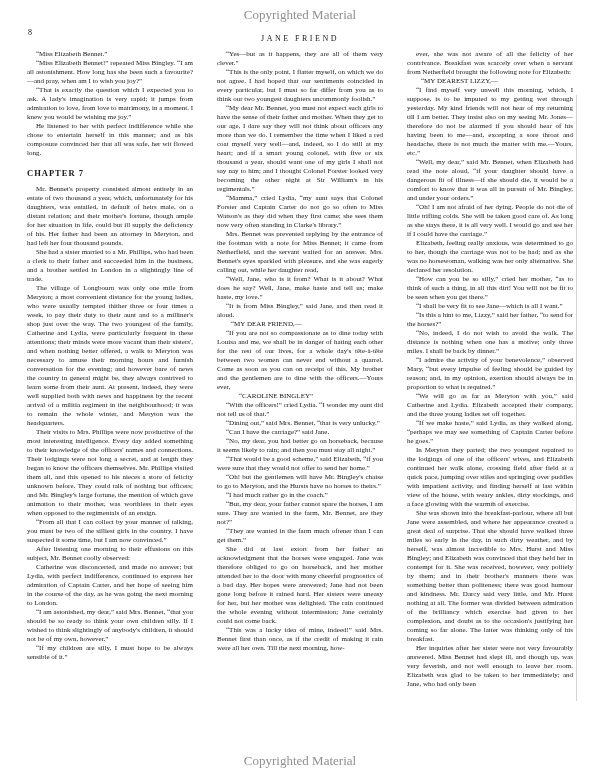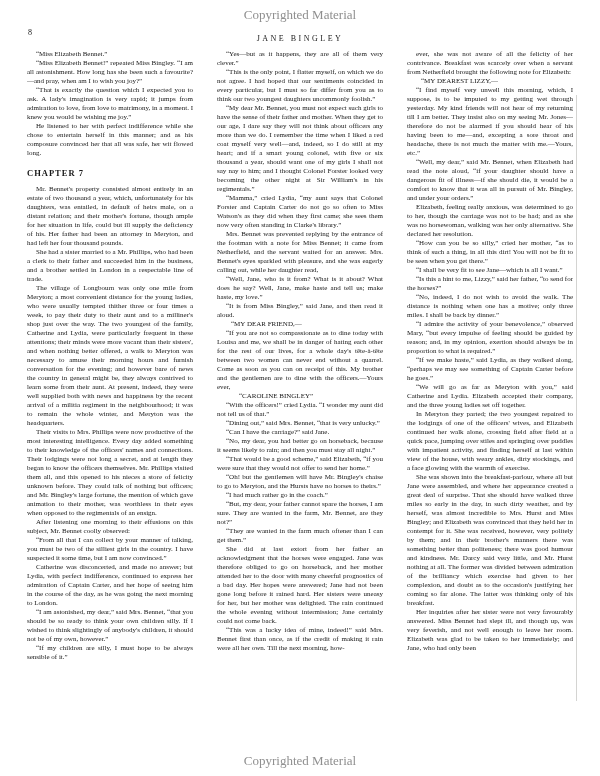--- a/index.html
+++ b/index.html
@@ -66,36 +66,36 @@
 </style>
 </head>
 <body>
 
 <div class="page">
 
   <div class="watermark top">Copyrighted Material</div>
 
   <div class="header">
     <span class="pagenum">8</span>
-    <span class="running-head">JANE BINGLEY</span>
+    <span class="running-head">JANE FRIEND</span>
   </div>
 
   <div class="columns">
     <div class="col">
         <div class="blk para">“Miss Elizabeth Bennet.”</div>
         <div class="blk para">“Miss Elizabeth Bennet!” repeated Miss Bingley. “I am all astonishment. How long has she been such a favourite?—and pray, when am I to wish you joy?”</div>
         <div class="blk para">“That is exactly the question which I expected you to ask. A lady's imagination is very rapid; it jumps from admiration to love, from love to matrimony, in a moment. I knew you would be wishing me joy.”</div>
         <div class="blk para">He listened to her with perfect indifference while she chose to entertain herself in this manner; and as his composure convinced her that all was safe, her wit flowed long.</div>
         <div class="blk chapter">CHAPTER 7</div>
         <div class="blk para">Mr. Bennet's property consisted almost entirely in an estate of two thousand a year, which, unfortunately for his daughters, was entailed, in default of heirs male, on a distant relation; and their mother's fortune, though ample for her situation in life, could but ill supply the deficiency of his. Her father had been an attorney in Meryton, and had left her four thousand pounds.</div>
-        <div class="blk para">She had a sister married to a Mr. Phillips, who had been a clerk to their father and succeeded him in the business, and a brother settled in London in a respectable line of trade.</div>
+        <div class="blk para">She had a sister married to a Mr. Phillips, who had been a clerk to their father and succeeded him in the business, and a brother settled in London in a slightingly line of trade.</div>
         <div class="blk para">The village of Longbourn was only one mile from Meryton; a most convenient distance for the young ladies, who were usually tempted thither three or four times a week, to pay their duty to their aunt and to a milliner's shop just over the way. The two youngest of the family, Catherine and Lydia, were particularly frequent in these attentions; their minds were more vacant than their sisters', and when nothing better offered, a walk to Meryton was necessary to amuse their morning hours and furnish conversation for the evening; and however bare of news the country in general might be, they always contrived to learn some from their aunt. At present, indeed, they were well supplied both with news and happiness by the recent arrival of a militia regiment in the neighbourhood; it was to remain the whole winter, and Meryton was the headquarters.</div>
         <div class="blk para">Their visits to Mrs. Phillips were now productive of the most interesting intelligence. Every day added something to their knowledge of the officers' names and connections. Their lodgings were not long a secret, and at length they began to know the officers themselves. Mr. Phillips visited them all, and this opened to his nieces a store of felicity unknown before. They could talk of nothing but officers; and Mr. Bingley's large fortune, the mention of which gave animation to their mother, was worthless in their eyes when opposed to the regimentals of an ensign.</div>
+        <div class="blk para">“From all that I can collect by your manner of talking, you must be two of the silliest girls in the country. I have suspected it some time, but I am now convinced.”</div>
         <div class="blk para">After listening one morning to their effusions on this subject, Mr. Bennet coolly observed:</div>
-        <div class="blk para">“From all that I can collect by your manner of talking, you must be two of the silliest girls in the country. I have suspected it some time, but I am now convinced.”</div>
         <div class="blk para">Catherine was disconcerted, and made no answer; but Lydia, with perfect indifference, continued to express her admiration of Captain Carter, and her hope of seeing him in the course of the day, as he was going the next morning to London.</div>
         <div class="blk para">“I am astonished, my dear,” said Mrs. Bennet, “that you should be so ready to think your own children silly. If I wished to think slightingly of anybody's children, it should not be of my own, however.”</div>
         <div class="blk para">“If my children are silly, I must hope to be always sensible of it.”</div>
       </div>
     <div class="col">
         <div class="blk para">“Yes—but as it happens, they are all of them very clever.”</div>
         <div class="blk para">“This is the only point, I flatter myself, on which we do not agree. I had hoped that our sentiments coincided in every particular, but I must so far differ from you as to think our two youngest daughters uncommonly foolish.”</div>
         <div class="blk para">“My dear Mr. Bennet, you must not expect such girls to have the sense of their father and mother. When they get to our age, I dare say they will not think about officers any more than we do. I remember the time when I liked a red coat myself very well—and, indeed, so I do still at my heart; and if a smart young colonel, with five or six thousand a year, should want one of my girls I shall not say nay to him; and I thought Colonel Forster looked very becoming the other night at Sir William's in his regimentals.”</div>
         <div class="blk para">“Mamma,” cried Lydia, “my aunt says that Colonel Forster and Captain Carter do not go so often to Miss Watson's as they did when they first came; she sees them now very often standing in Clarke's library.”</div>
         <div class="blk para">Mrs. Bennet was prevented replying by the entrance of the footman with a note for Miss Bennet; it came from Netherfield, and the servant waited for an answer. Mrs. Bennet's eyes sparkled with pleasure, and she was eagerly calling out, while her daughter read,</div>
@@ -114,28 +114,29 @@
         <div class="blk para">“But, my dear, your father cannot spare the horses, I am sure. They are wanted in the farm, Mr. Bennet, are they not?”</div>
         <div class="blk para">“They are wanted in the farm much oftener than I can get them.”</div>
         <div class="blk para">She did at last extort from her father an acknowledgment that the horses were engaged. Jane was therefore obliged to go on horseback, and her mother attended her to the door with many cheerful prognostics of a bad day. Her hopes were answered; Jane had not been gone long before it rained hard. Her sisters were uneasy for her, but her mother was delighted. The rain continued the whole evening without intermission; Jane certainly could not come back.</div>
         <div class="blk para">“This was a lucky idea of mine, indeed!” said Mrs. Bennet first than once, as if the credit of making it rain were all her own. Till the next morning, how-</div>
       </div>
     <div class="col">
         <div class="blk para">ever, she was not aware of all the felicity of her contrivance. Breakfast was scarcely over when a servant from Netherfield brought the following note for Elizabeth:</div>
         <div class="blk salutation">“MY DEAREST LIZZY,—</div>
         <div class="blk para">“I find myself very unwell this morning, which, I suppose, is to be imputed to my getting wet through yesterday. My kind friends will not hear of my returning till I am better. They insist also on my seeing Mr. Jones—therefore do not be alarmed if you should hear of his having been to me—and, excepting a sore throat and headache, there is not much the matter with me.—Yours, etc.”</div>
         <div class="blk para">“Well, my dear,” said Mr. Bennet, when Elizabeth had read the note aloud, “if your daughter should have a dangerous fit of illness—if she should die, it would be a comfort to know that it was all in pursuit of Mr. Bingley, and under your orders.”</div>
+        <div class="blk para">“Oh! I am not afraid of her dying. People do not die of little trifling colds. She will be taken good care of. As long as she stays there, it is all very well. I would go and see her if I could have the carriage.”</div>
         <div class="blk para">Elizabeth, feeling really anxious, was determined to go to her, though the carriage was not to be had; and as she was no horsewoman, walking was her only alternative. She declared her resolution.</div>
         <div class="blk para">“How can you be so silly,” cried her mother, “as to think of such a thing, in all this dirt! You will not be fit to be seen when you get there.”</div>
         <div class="blk para">“I shall be very fit to see Jane—which is all I want.”</div>
         <div class="blk para">“Is this a hint to me, Lizzy,” said her father, “to send for the horses?”</div>
         <div class="blk para">“No, indeed, I do not wish to avoid the walk. The distance is nothing when one has a motive; only three miles. I shall be back by dinner.”</div>
         <div class="blk para">“I admire the activity of your benevolence,” observed Mary, “but every impulse of feeling should be guided by reason; and, in my opinion, exertion should always be in proportion to what is required.”</div>
+        <div class="blk para">“We will go as far as Meryton with you,” said Catherine and Lydia. Elizabeth accepted their company, and the three young ladies set off together.</div>
         <div class="blk para">“If we make haste,” said Lydia, as they walked along, “perhaps we may see something of Captain Carter before he goes.”</div>
-        <div class="blk para">“We will go as far as Meryton with you,” said Catherine and Lydia. Elizabeth accepted their company, and the three young ladies set off together.</div>
         <div class="blk para">In Meryton they parted; the two youngest repaired to the lodgings of one of the officers' wives, and Elizabeth continued her walk alone, crossing field after field at a quick pace, jumping over stiles and springing over puddles with impatient activity, and finding herself at last within view of the house, with weary ankles, dirty stockings, and a face glowing with the warmth of exercise.</div>
         <div class="blk para">She was shown into the breakfast-parlour, where all but Jane were assembled, and where her appearance created a great deal of surprise. That she should have walked three miles so early in the day, in such dirty weather, and by herself, was almost incredible to Mrs. Hurst and Miss Bingley; and Elizabeth was convinced that they held her in contempt for it. She was received, however, very politely by them; and in their brother's manners there was something better than politeness; there was good humour and kindness. Mr. Darcy said very little, and Mr. Hurst nothing at all. The former was divided between admiration of the brilliancy which exercise had given to her complexion, and doubt as to the occasion's justifying her coming so far alone. The latter was thinking only of his breakfast.</div>
         <div class="blk para">Her inquiries after her sister were not very favourably answered. Miss Bennet had slept ill, and though up, was very feverish, and not well enough to leave her room. Elizabeth was glad to be taken to her immediately; and Jane, who had only been</div>
       </div>
   </div>
 
   <div class="page-edge"></div>
 
   <div class="watermark bottom">Copyrighted Material</div>
 

